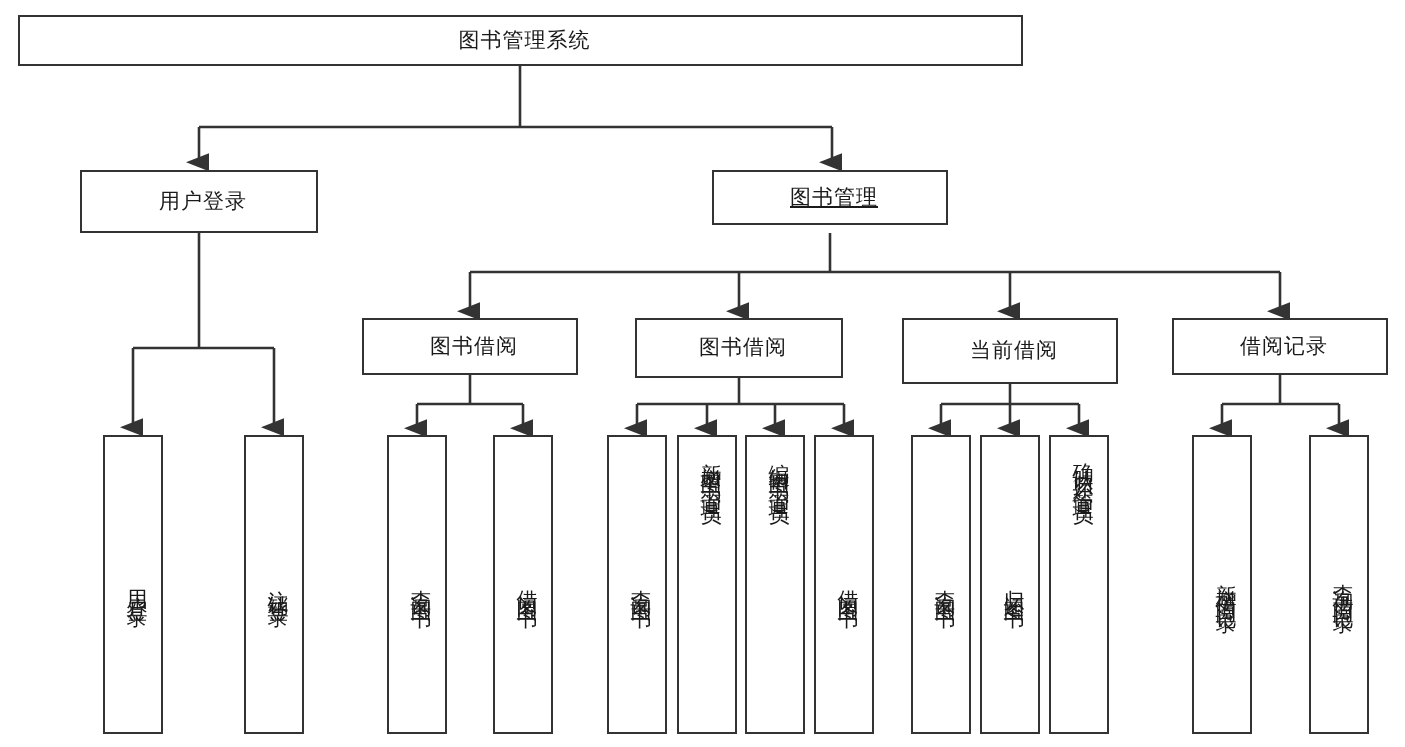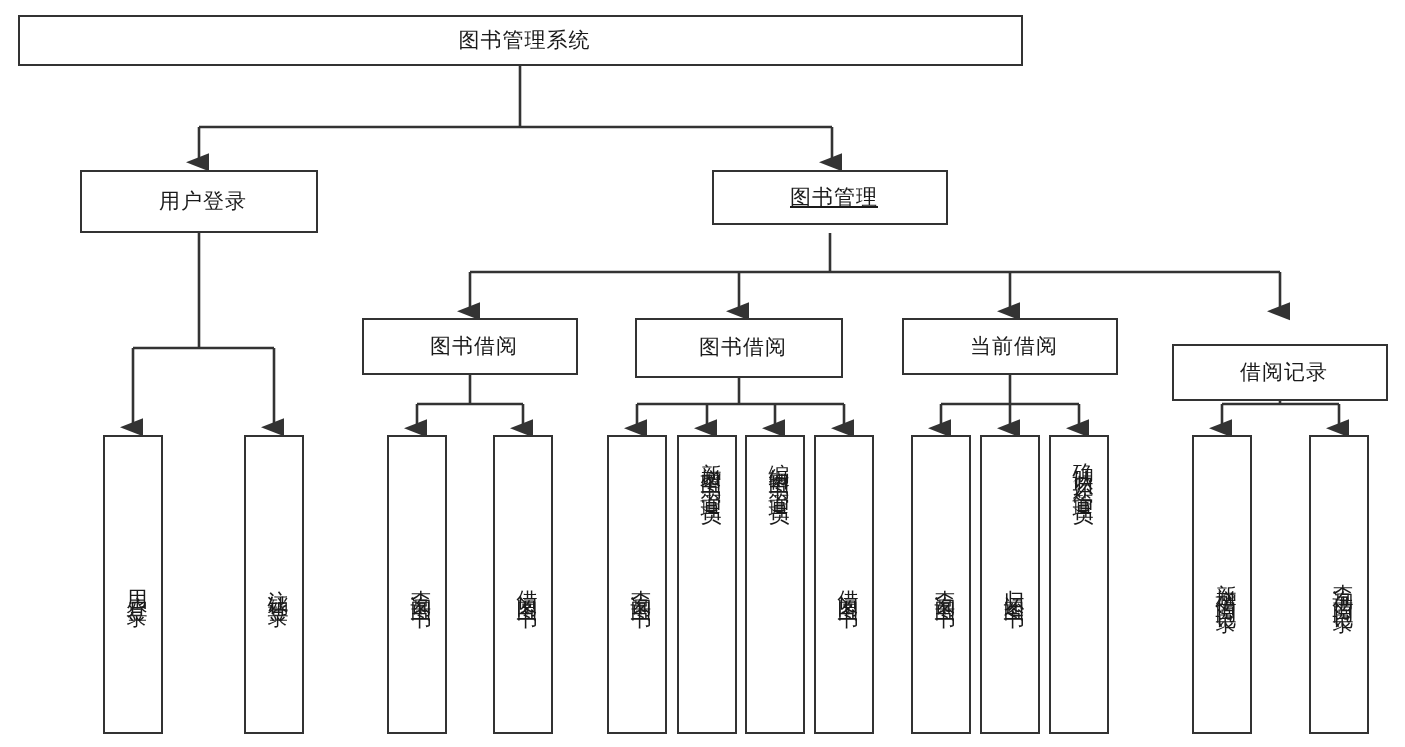--- a/index.html
+++ b/index.html
@@ -142,25 +142,25 @@
   </div>
 
   <div class="node horiz" style="left:362px; top:318px; width:216px; height:57px;">
     <span class="node-title">图书借阅</span>
   </div>
 
   <div class="node horiz" style="left:635px; top:318px; width:208px; height:60px;">
     <span class="node-title">图书借阅</span>
   </div>
 
-  <div class="node horiz" style="left:902px; top:318px; width:216px; height:57px;">
+  <div class="node horiz" style="left:902px; top:318px; width:216px; height:66px;">
     <span class="node-title">当前借阅</span>
   </div>
 
-  <div class="node horiz" style="left:1172px; top:318px; width:216px; height:57px;margin-top:26px;">
+  <div class="node horiz" style="left:1172px; top:318px; width:216px; height:57px;">
     <span class="node-title">借阅记录</span>
   </div>
 
   <div class="node vert" style="left:103px; top:435px; width:60px; height:299px;">
     <span class="vtext">用户登录</span>
   </div>
 
   <div class="node vert" style="left:244px; top:435px; width:60px; height:299px;">
     <span class="vtext">注销登录</span>
   </div>

